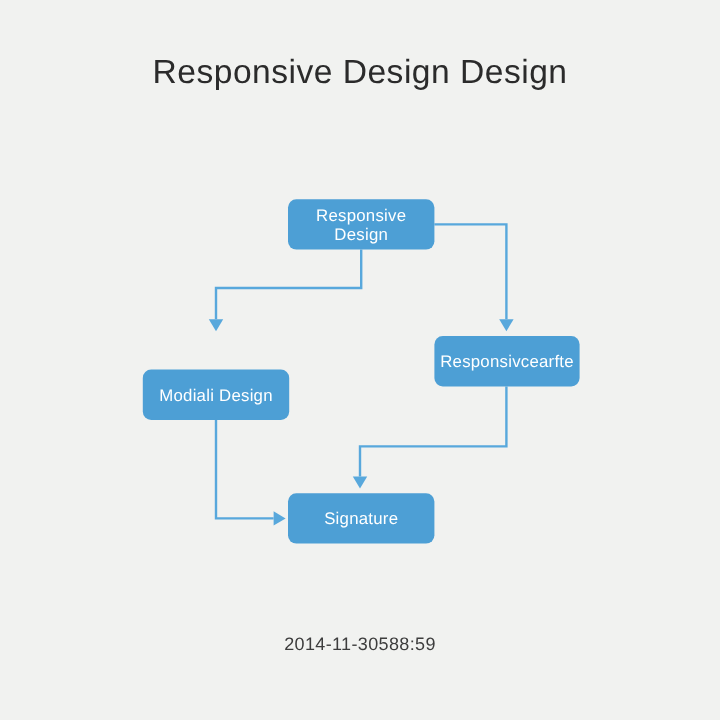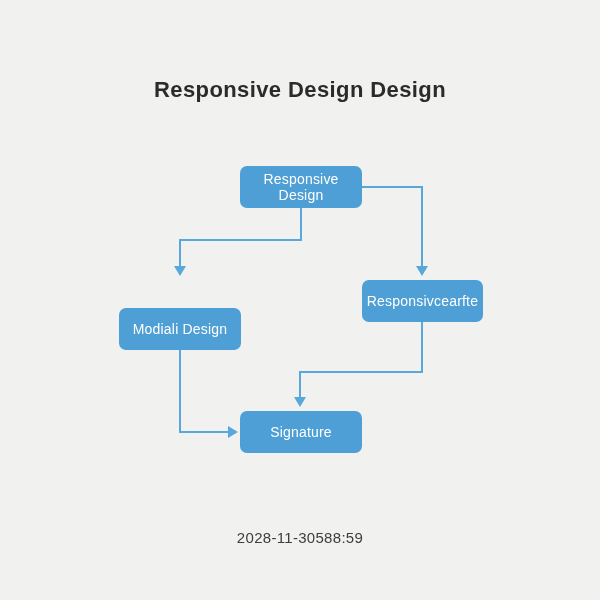--- a/index.html
+++ b/index.html
@@ -19,25 +19,24 @@
     position: relative;
     width: 600px; height: 600px;
     background: var(--background);
     overflow: hidden;
   }
   .diagram-title {
     position: absolute;
     top: 44px; left: 0;
     width: 100%;
     text-align: center;
-    font-size: 22px;
-    font-weight: 700;
+    font-size: 28px;
+    font-weight: 400;
     letter-spacing: 0.4px;
     color: var(--title-text);
-    margin-top: 33px;
   }
   .node {
     position: absolute;
     display: flex;
     align-items: center;
     justify-content: center;
     background: var(--node-fill);
     border-radius: 7px;
     color: var(--node-text);
     font-size: 14px;
@@ -93,15 +92,15 @@
   </svg>
 
   <div class="node node-root">Responsive Design</div>
 
   <div class="node node-left">Modiali Design</div>
 
   <div class="node node-right">Responsivcearfte</div>
 
   <div class="node node-bottom">Signature</div>
 
-  <div class="timestamp-caption">2028-11-30588:59</div>
+  <div class="timestamp-caption">2014-11-30588:59</div>
 
 </div>
 
 </body></html>

